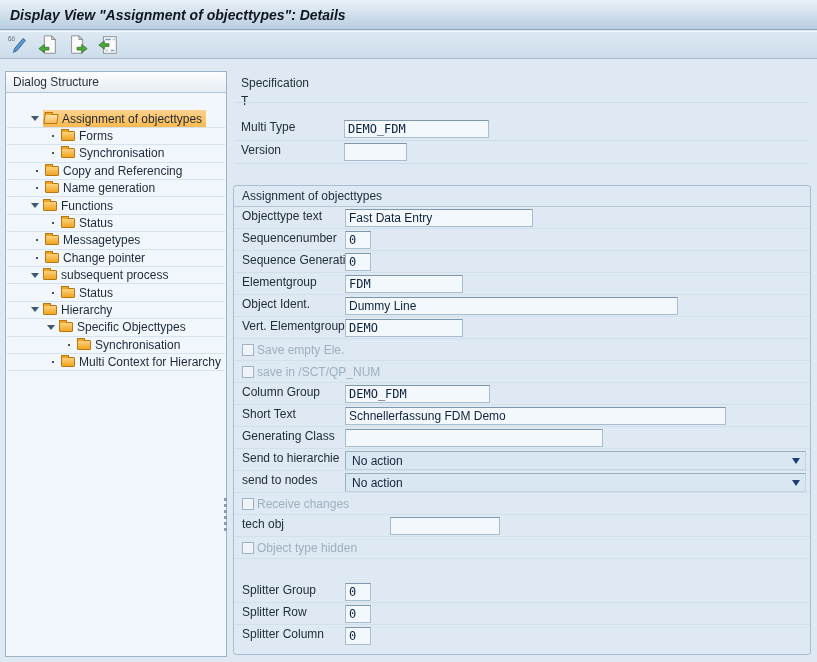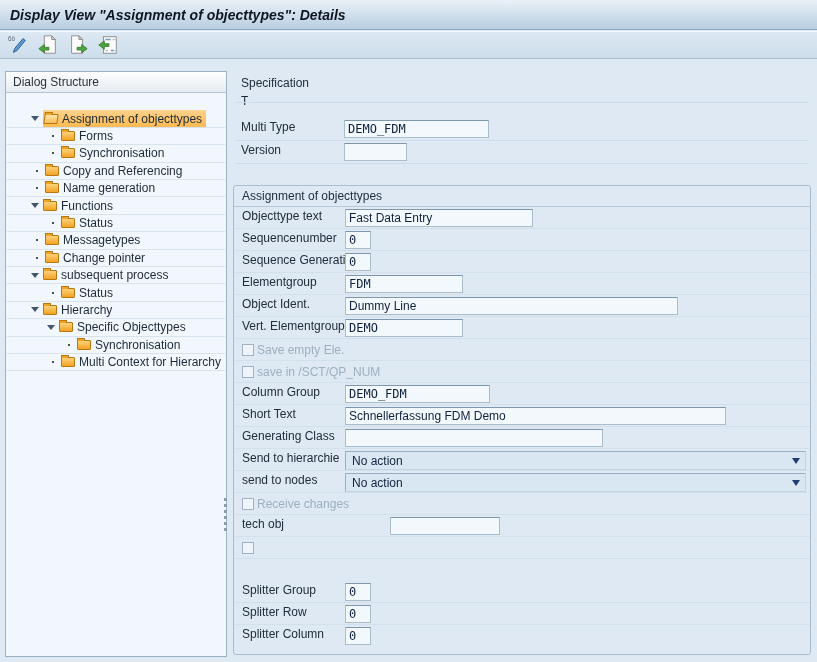--- a/index.html
+++ b/index.html
@@ -306,20 +306,21 @@
       <span class="cb-label">Receive changes</span>
     </div>
 
     <div class="grow" style="top:329px">
       <span class="lbl-abs">tech obj</span>
       <div class="fld" style="left:156px;width:110px"></div>
     </div>
 
     <div class="grow" style="top:351px">
       <span class="cb"></span>
+      <span class="cb-label">Object type hidden</span>
     </div>
 
 
     <div class="grow" style="top:395px">
       <span class="lbl-abs">Splitter Group</span>
       <div class="fld mono" style="left:111px;width:26px">0</div>
     </div>
 
     <div class="grow" style="top:417px">
       <span class="lbl-abs">Splitter Row</span>

